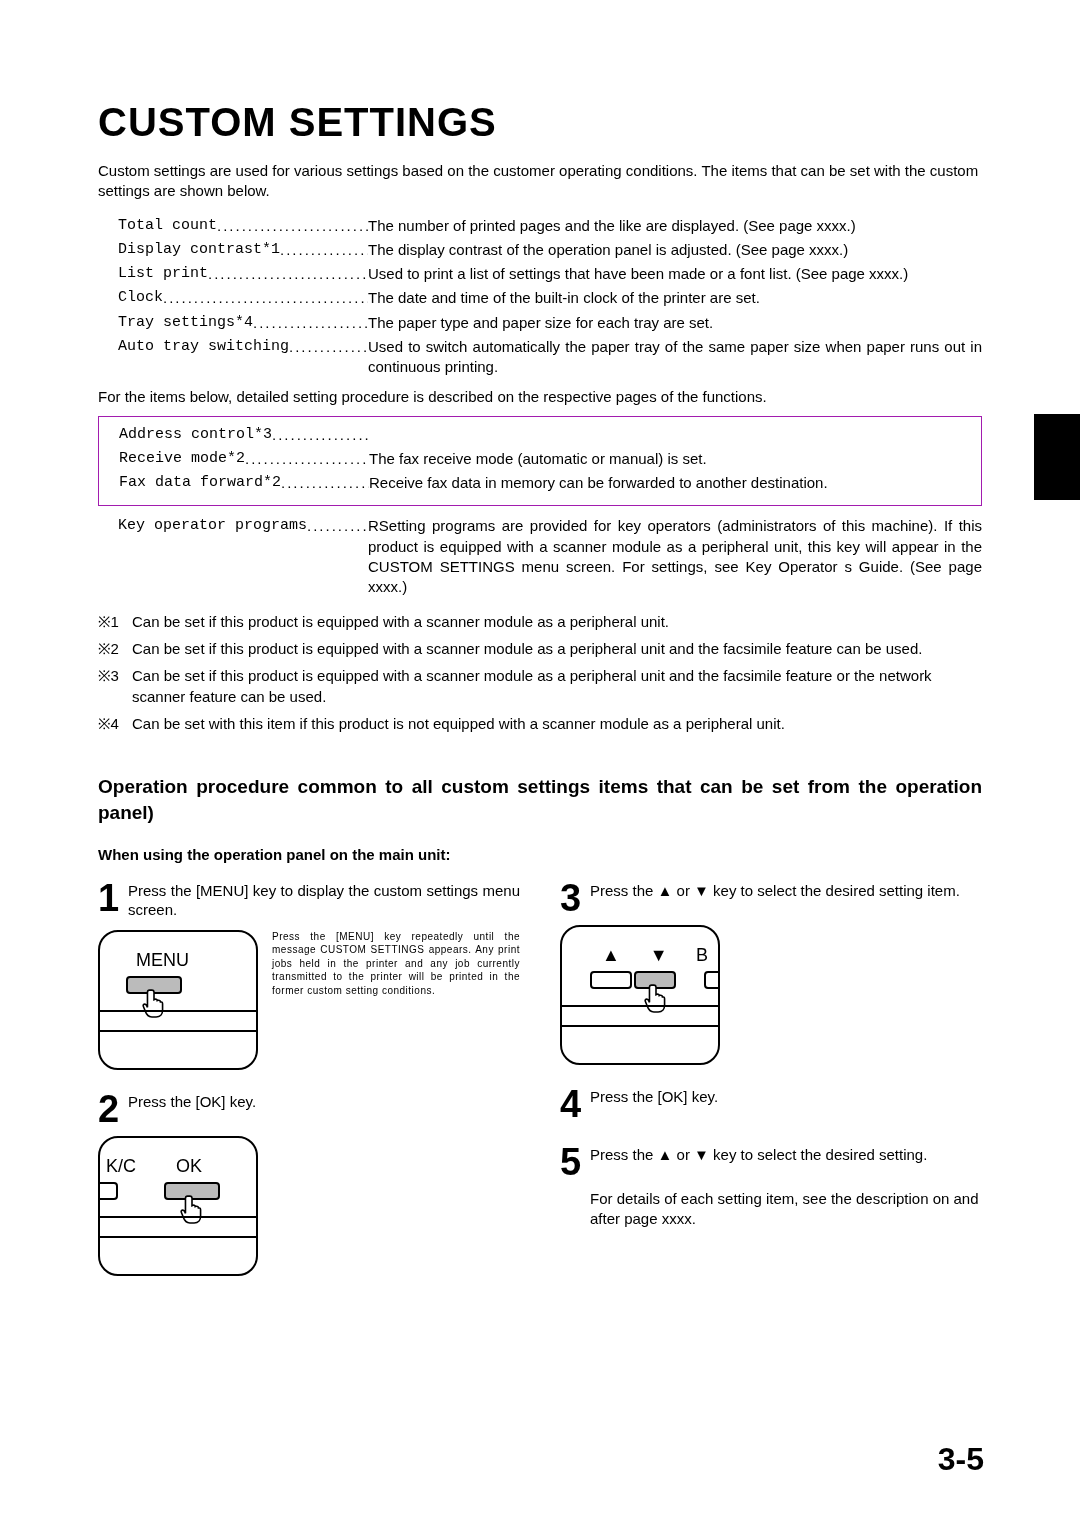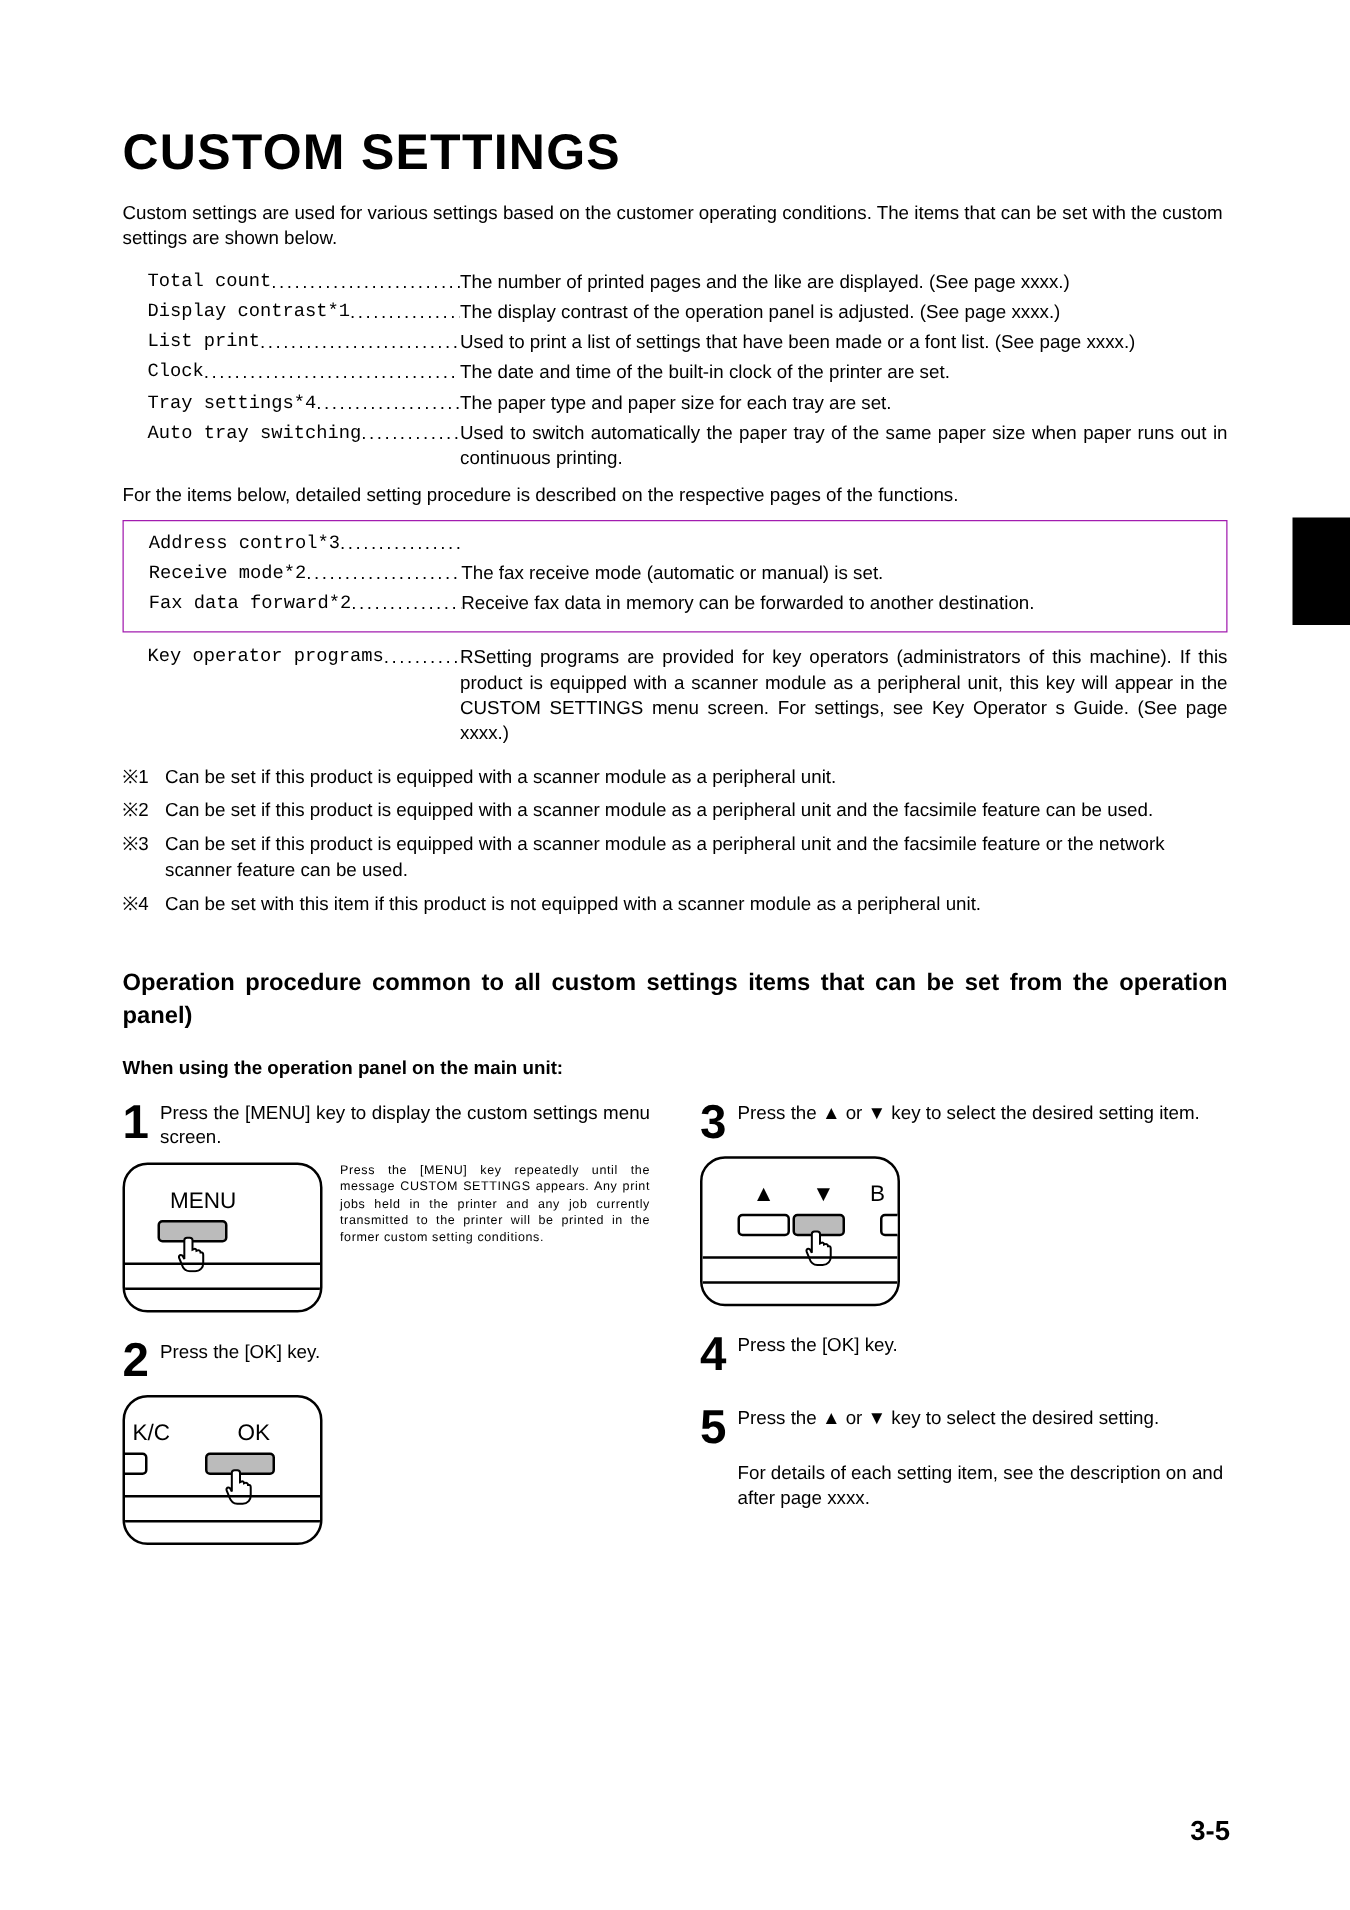--- a/index.html
+++ b/index.html
@@ -50,21 +50,21 @@
   .cols { display: flex; gap: 40px; }
   .col { flex: 1; }
   .step { display: flex; margin-bottom: 10px; }
   .stepnum { font-size: 38px; font-weight: 900; line-height: 0.9; width: 30px; flex: 0 0 30px; }
   .steptext { font-size: 15px; font-weight: 400; line-height: 1.3; text-align: justify; flex: 1; }
   .steprow { display: flex; gap: 14px; margin-bottom: 22px; }
   .panel {
     border: 2px solid #000;
     border-radius: 20px;
     width: 160px;
-    height: 120px;
+    height: 140px;
     position: relative;
     flex: 0 0 160px;
     overflow: hidden;
   }
   .paneltext {
     font-size: 10px;
     line-height: 1.35;
     text-align: justify;
     flex: 1;
     letter-spacing: 0.5px;
@@ -79,21 +79,21 @@
     border-radius: 4px;
   }
   .sep1 { position: absolute; top: 78px; left: 0; right: 0; border-top: 2px solid #000; }
   .sep2 { position: absolute; top: 98px; left: 0; right: 0; border-top: 2px solid #000; }
   .hand {
     position: absolute;
     width: 28px; height: 30px;
   }
   .hand svg { width: 100%; height: 100%; }
   .panel2 .kkc { position: absolute; top: 18px; left: 6px; font-size: 18px; }
-  .panel2 .ok { position: absolute; top: 18px; left: 90px; font-size: 18px; }
+  .panel2 .ok { position: absolute; top: 18px; left: 76px; font-size: 18px; }
   .panel2 .btn-left {
     position: absolute; top: 44px; left: -22px; width: 40px; height: 18px;
     background: #fff; border: 2px solid #000; border-radius: 4px;
   }
   .panel2 .btn-ok {
     position: absolute; top: 44px; left: 64px; width: 56px; height: 18px;
     background: #bbb; border: 2px solid #000; border-radius: 4px;
   }
   .panel3 .arrows { position: absolute; top: 18px; left: 40px; font-size: 18px; letter-spacing: 30px; }
   .panel3 .blab { position: absolute; top: 18px; right: 10px; font-size: 18px; }
@@ -107,21 +107,21 @@
   }
   .panel3 .btn-r {
     position: absolute; top: 44px; right: -20px; width: 34px; height: 18px;
     background: #fff; border: 2px solid #000; border-radius: 4px;
   }
   .detail-note { font-size: 15px; line-height: 1.35; margin-left: 30px; margin-top: 4px; }
   .page-number {
     position: absolute;
     bottom: 50px;
     right: 96px;
-    font-size: 22px;
+    font-size: 32px;
     font-weight: 900;
   }
   .side-tab {
     position: absolute;
     right: 0;
     top: 414px;
     width: 46px;
     height: 86px;
     background: #000;
   }

